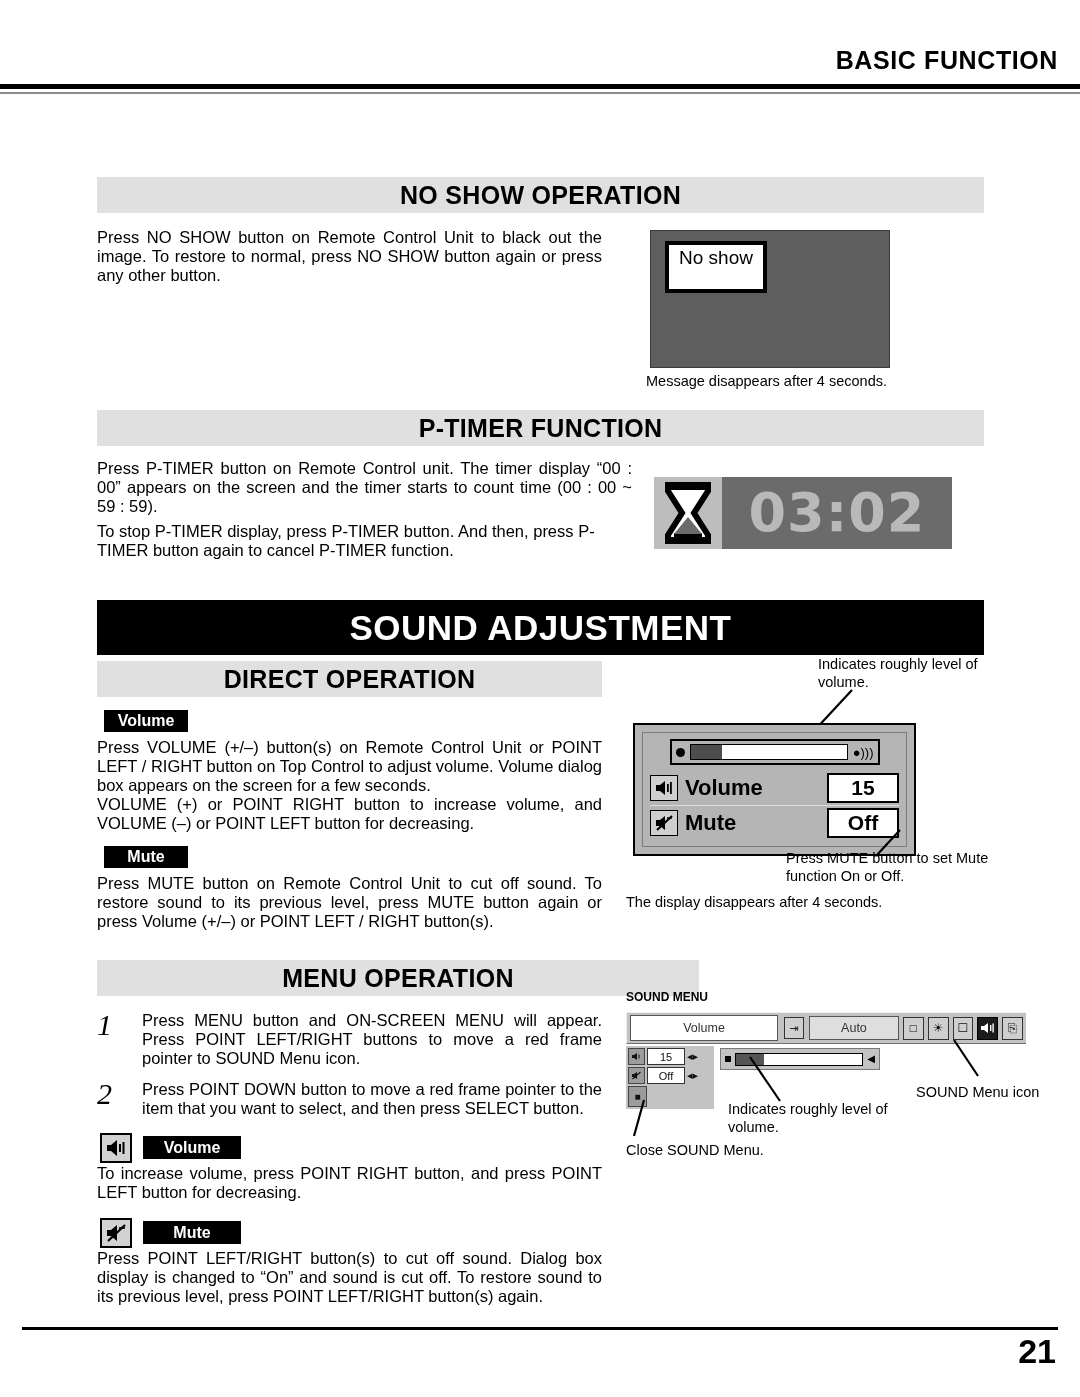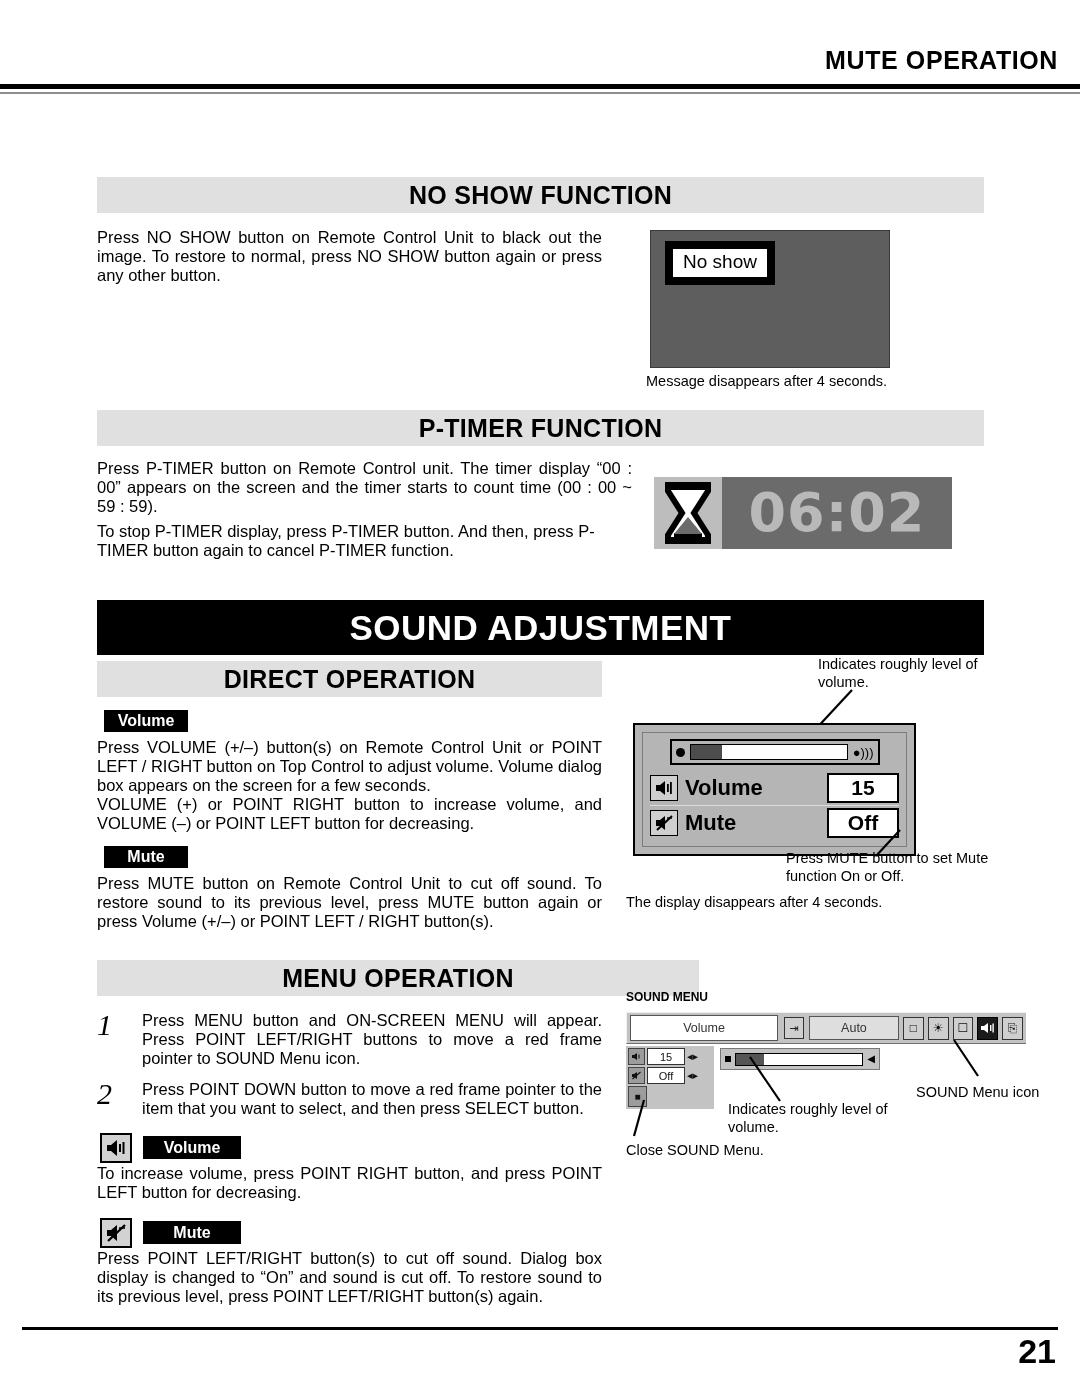--- a/index.html
+++ b/index.html
@@ -104,23 +104,23 @@
 
   
   .noshow-screen {
     position: absolute;
     background: #5e5e5e;
     border: 1px solid #3a3a3a;
   }
   .noshow-msg {
     position: absolute;
     background: #ffffff;
-    border: 8px solid #000000;
+    border: 4px solid #000000;
     font-size: 19px;
-    padding: 2px 10px 4px 10px;
+    padding: 2px 10px 20px 10px;
     line-height: 22px;
   }
 
   
   .ptimer-wrap { position: absolute; display: flex; align-items: stretch; }
   .ptimer-icon {
     width: 68px; height: 72px;
     background: #bdbdbd;
     position: relative;
   }
@@ -284,27 +284,27 @@
   .page-num {
     position: absolute;
     right: 24px; top: 1332px;
     font-size: 34px; font-weight: bold;
   }
 </style>
 </head>
 <body>
 
 <div class="page-header">
-  <div class="page-header-title">MUTE OPERATION</div>
+  <div class="page-header-title">BASIC FUNCTION</div>
   <div class="rule-thick"></div>
   <div class="rule-thin"></div>
 </div>
 
 <div class="band" style="left:97px; top:177px; width:887px; height:36px;">
-  <div class="band-title">NO SHOW FUNCTION</div>
+  <div class="band-title">NO SHOW OPERATION</div>
 </div>
 
 <div class="para" style="left:97px; top:228px; width:505px;">Press NO SHOW button on Remote Control Unit to black out the image.  To restore to normal, press NO SHOW button again or press any other button.</div>
 
 <div class="noshow-screen" style="left:650px; top:230px; width:240px; height:138px;">
   <div class="noshow-msg" style="left:14px; top:10px;">No show</div>
 </div>
 <div class="caption" style="left:646px; top:372px; width:300px;">Message disappears after 4 seconds.</div>
 
 <div class="band" style="left:97px; top:410px; width:887px; height:36px;">
@@ -317,21 +317,21 @@
 <div class="ptimer-wrap" style="left:654px; top:477px;">
   <div class="ptimer-icon">
     <svg width="68" height="72" viewBox="0 0 68 72" aria-hidden="true">
       <polygon points="14,8 54,8 54,14 40,36 54,58 54,64 14,64 14,58 28,36 14,14" fill="#ffffff" stroke="#000000" stroke-width="6"></polygon>
       <polygon points="20,56 48,56 48,61 20,61" fill="#000000"></polygon>
       <polygon points="34,40 48,57 20,57" fill="#6b6b6b"></polygon>
       <rect x="12" y="6" width="44" height="7" fill="#000000"></rect>
       <rect x="12" y="60" width="44" height="7" fill="#000000"></rect>
     </svg>
   </div>
-  <div class="ptimer-digits">06:02</div>
+  <div class="ptimer-digits">03:02</div>
 </div>
 
 <div class="banner" style="left:97px; top:600px; width:887px; height:55px;">
   <div class="banner-title">SOUND ADJUSTMENT</div>
 </div>
 
 <div class="band" style="left:97px; top:661px; width:505px; height:36px;">
   <div class="band-title">DIRECT OPERATION</div>
 </div>
 

